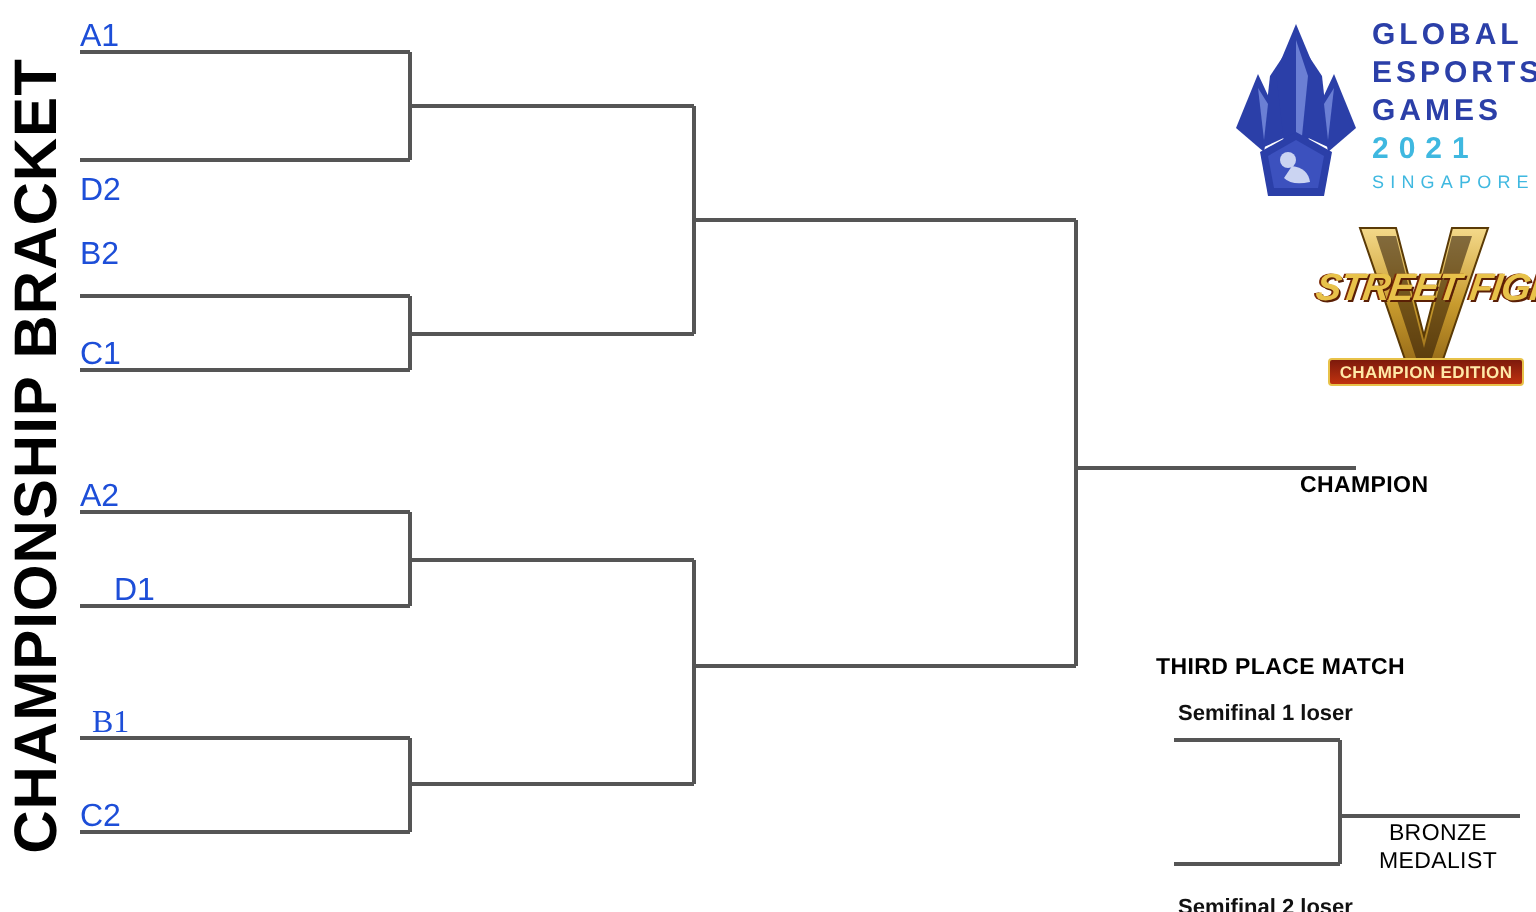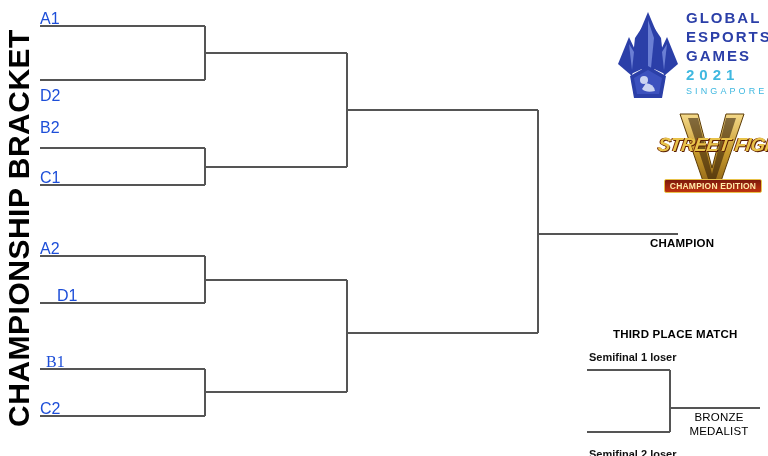--- a/index.html
+++ b/index.html
@@ -216,21 +216,21 @@
 <div class="seed-label" style="left:40px; top:170px;">C1</div>
 
 <div class="seed-label" style="left:40px; top:241px;">A2</div>
 <div class="seed-label" style="left:40px; top:288px;margin-left:17px;">D1</div>
 
 <div class="seed-label" style="left:46px; top:354px;font-family:Liberation Serif, serif;">B1</div>
 <div class="seed-label" style="left:40px; top:401px;">C2</div>
 
 <div class="result-label" style="left:606px; top:237px;margin-left:44px;">CHAMPION</div>
 
-<div class="tp-heading" style="left:613px; top:328px;">THIRD PLACE MATCH</div>
+<div class="tp-heading" style="left:578px; top:328px;">THIRD PLACE MATCH</div>
 
 <div class="small-label" style="left:589px; top:351px;">Semifinal 1 loser</div>
 
 <div class="small-label" style="left:589px; top:448px;">Semifinal 2 loser</div>
 
 <div class="medal-label" style="left:676px; top:410px; width:86px;">
   <div>BRONZE</div>
   <div>MEDALIST</div>
 </div>
 

